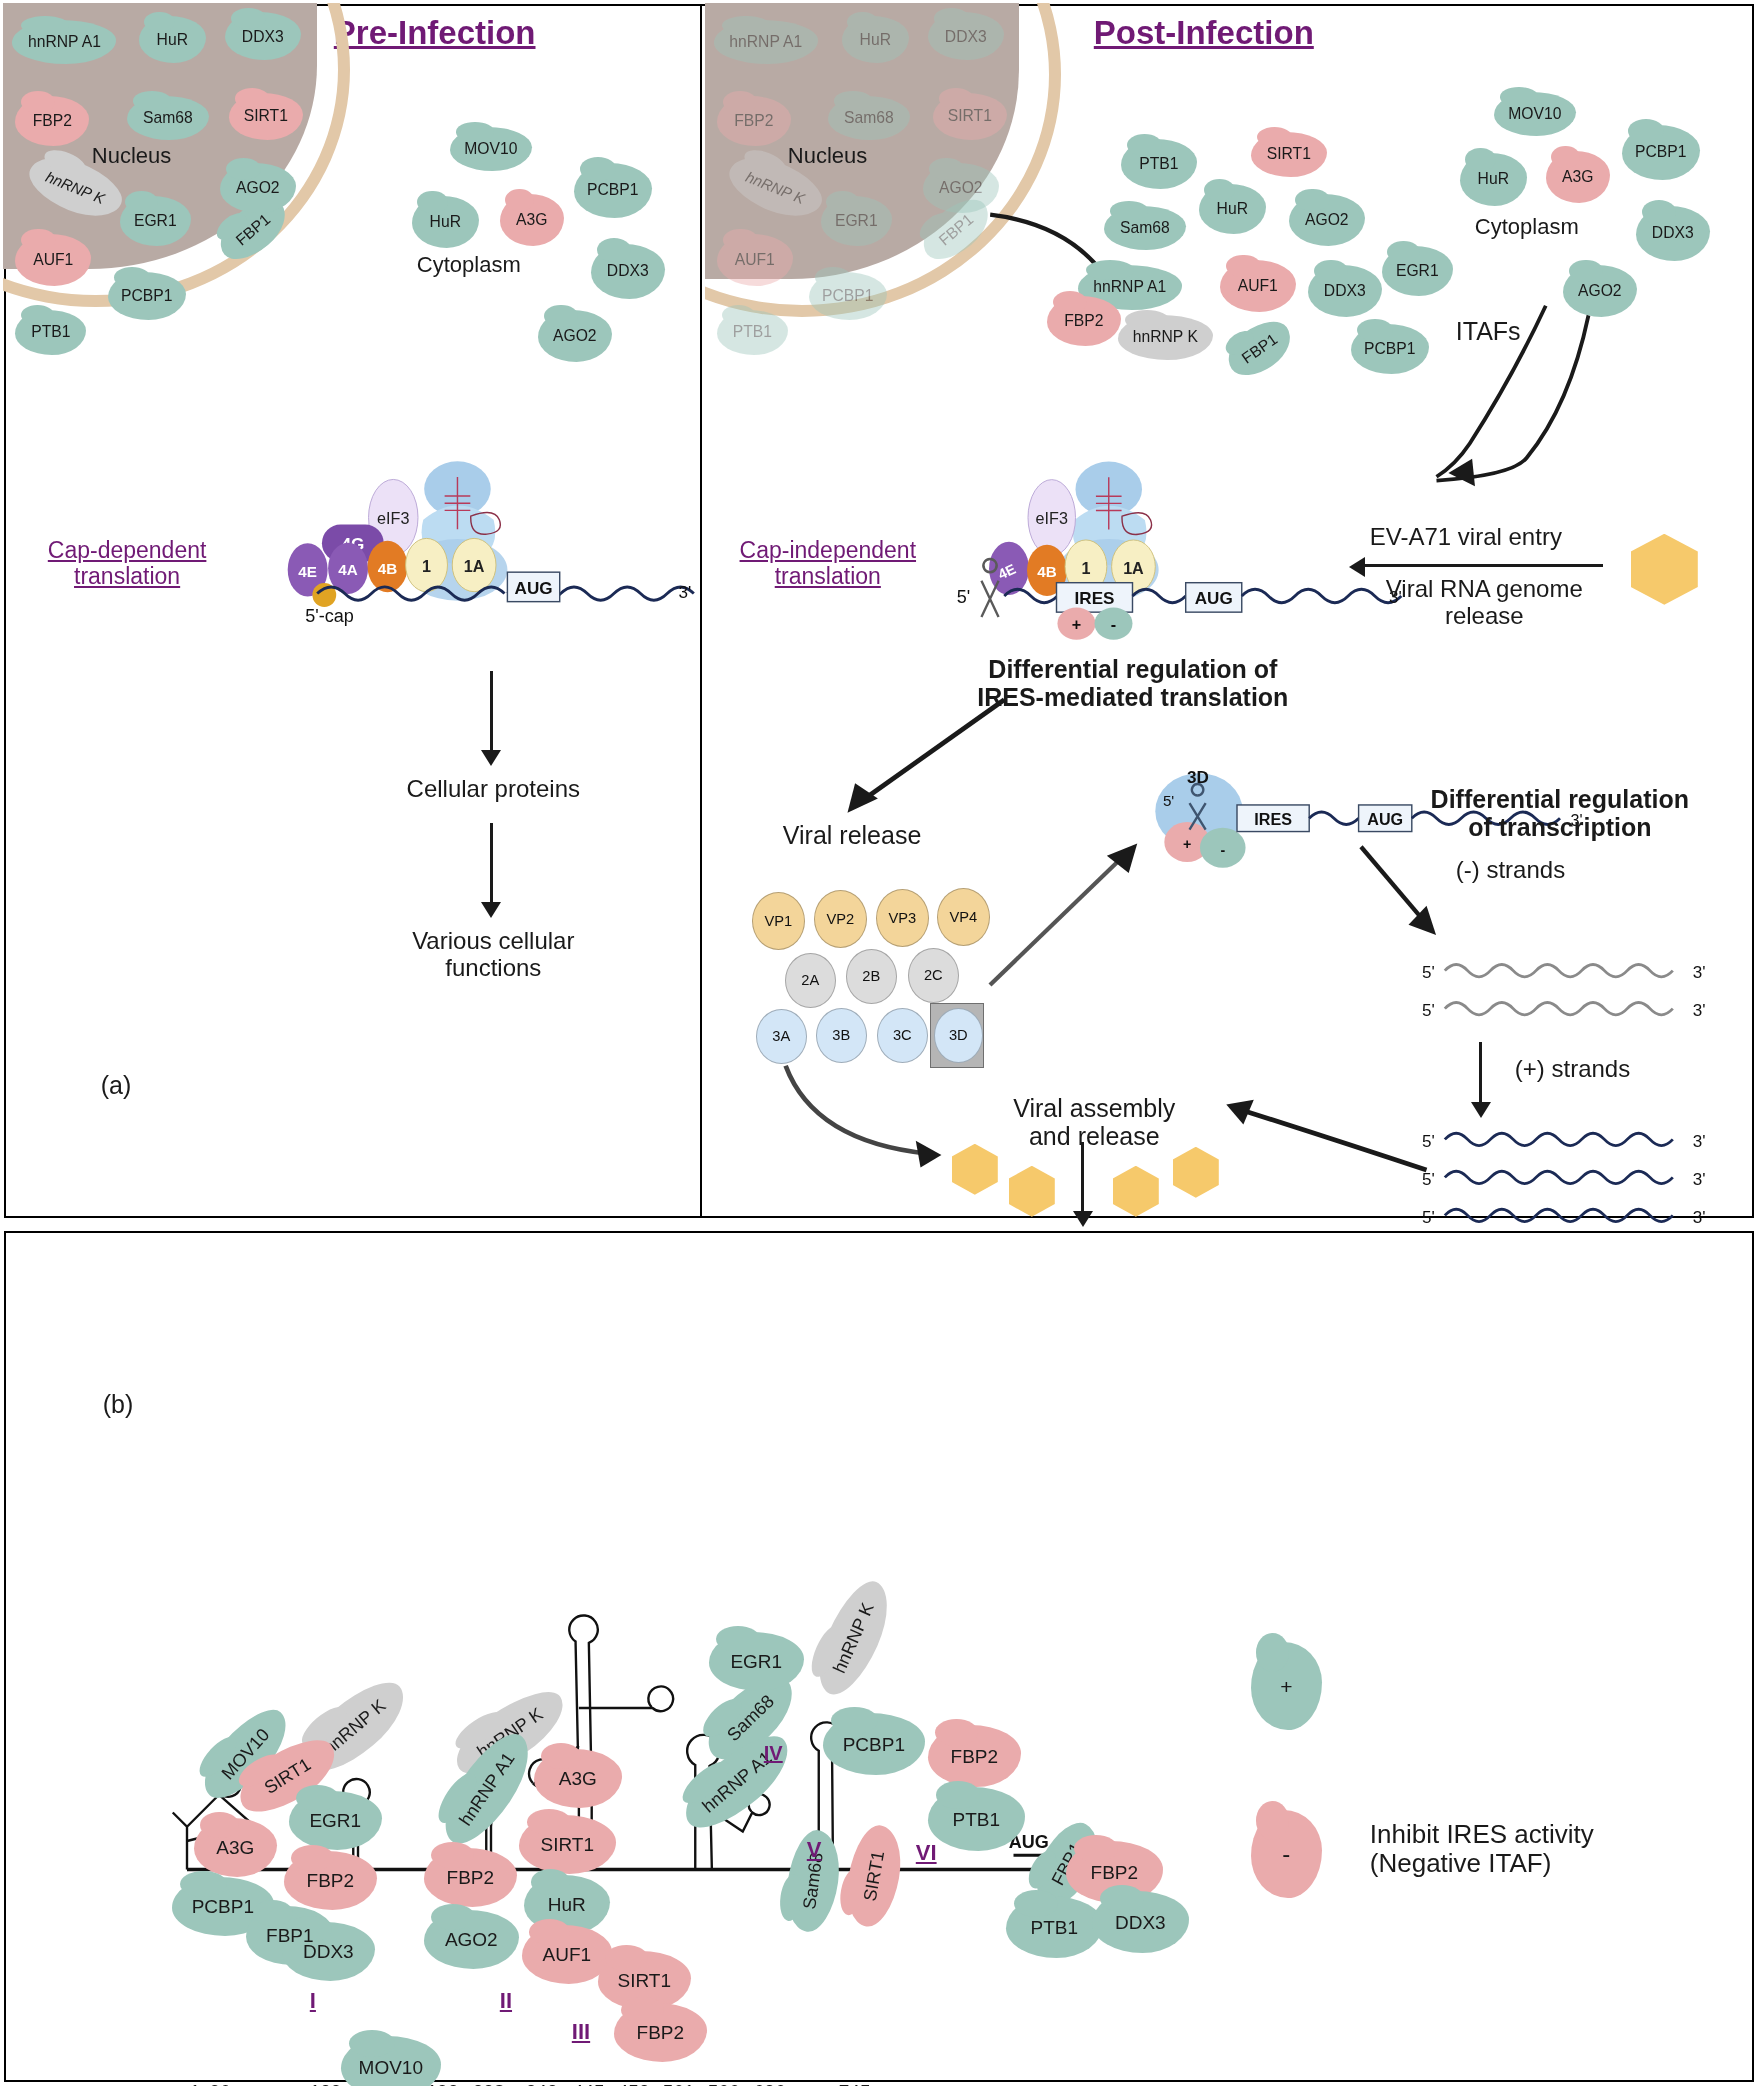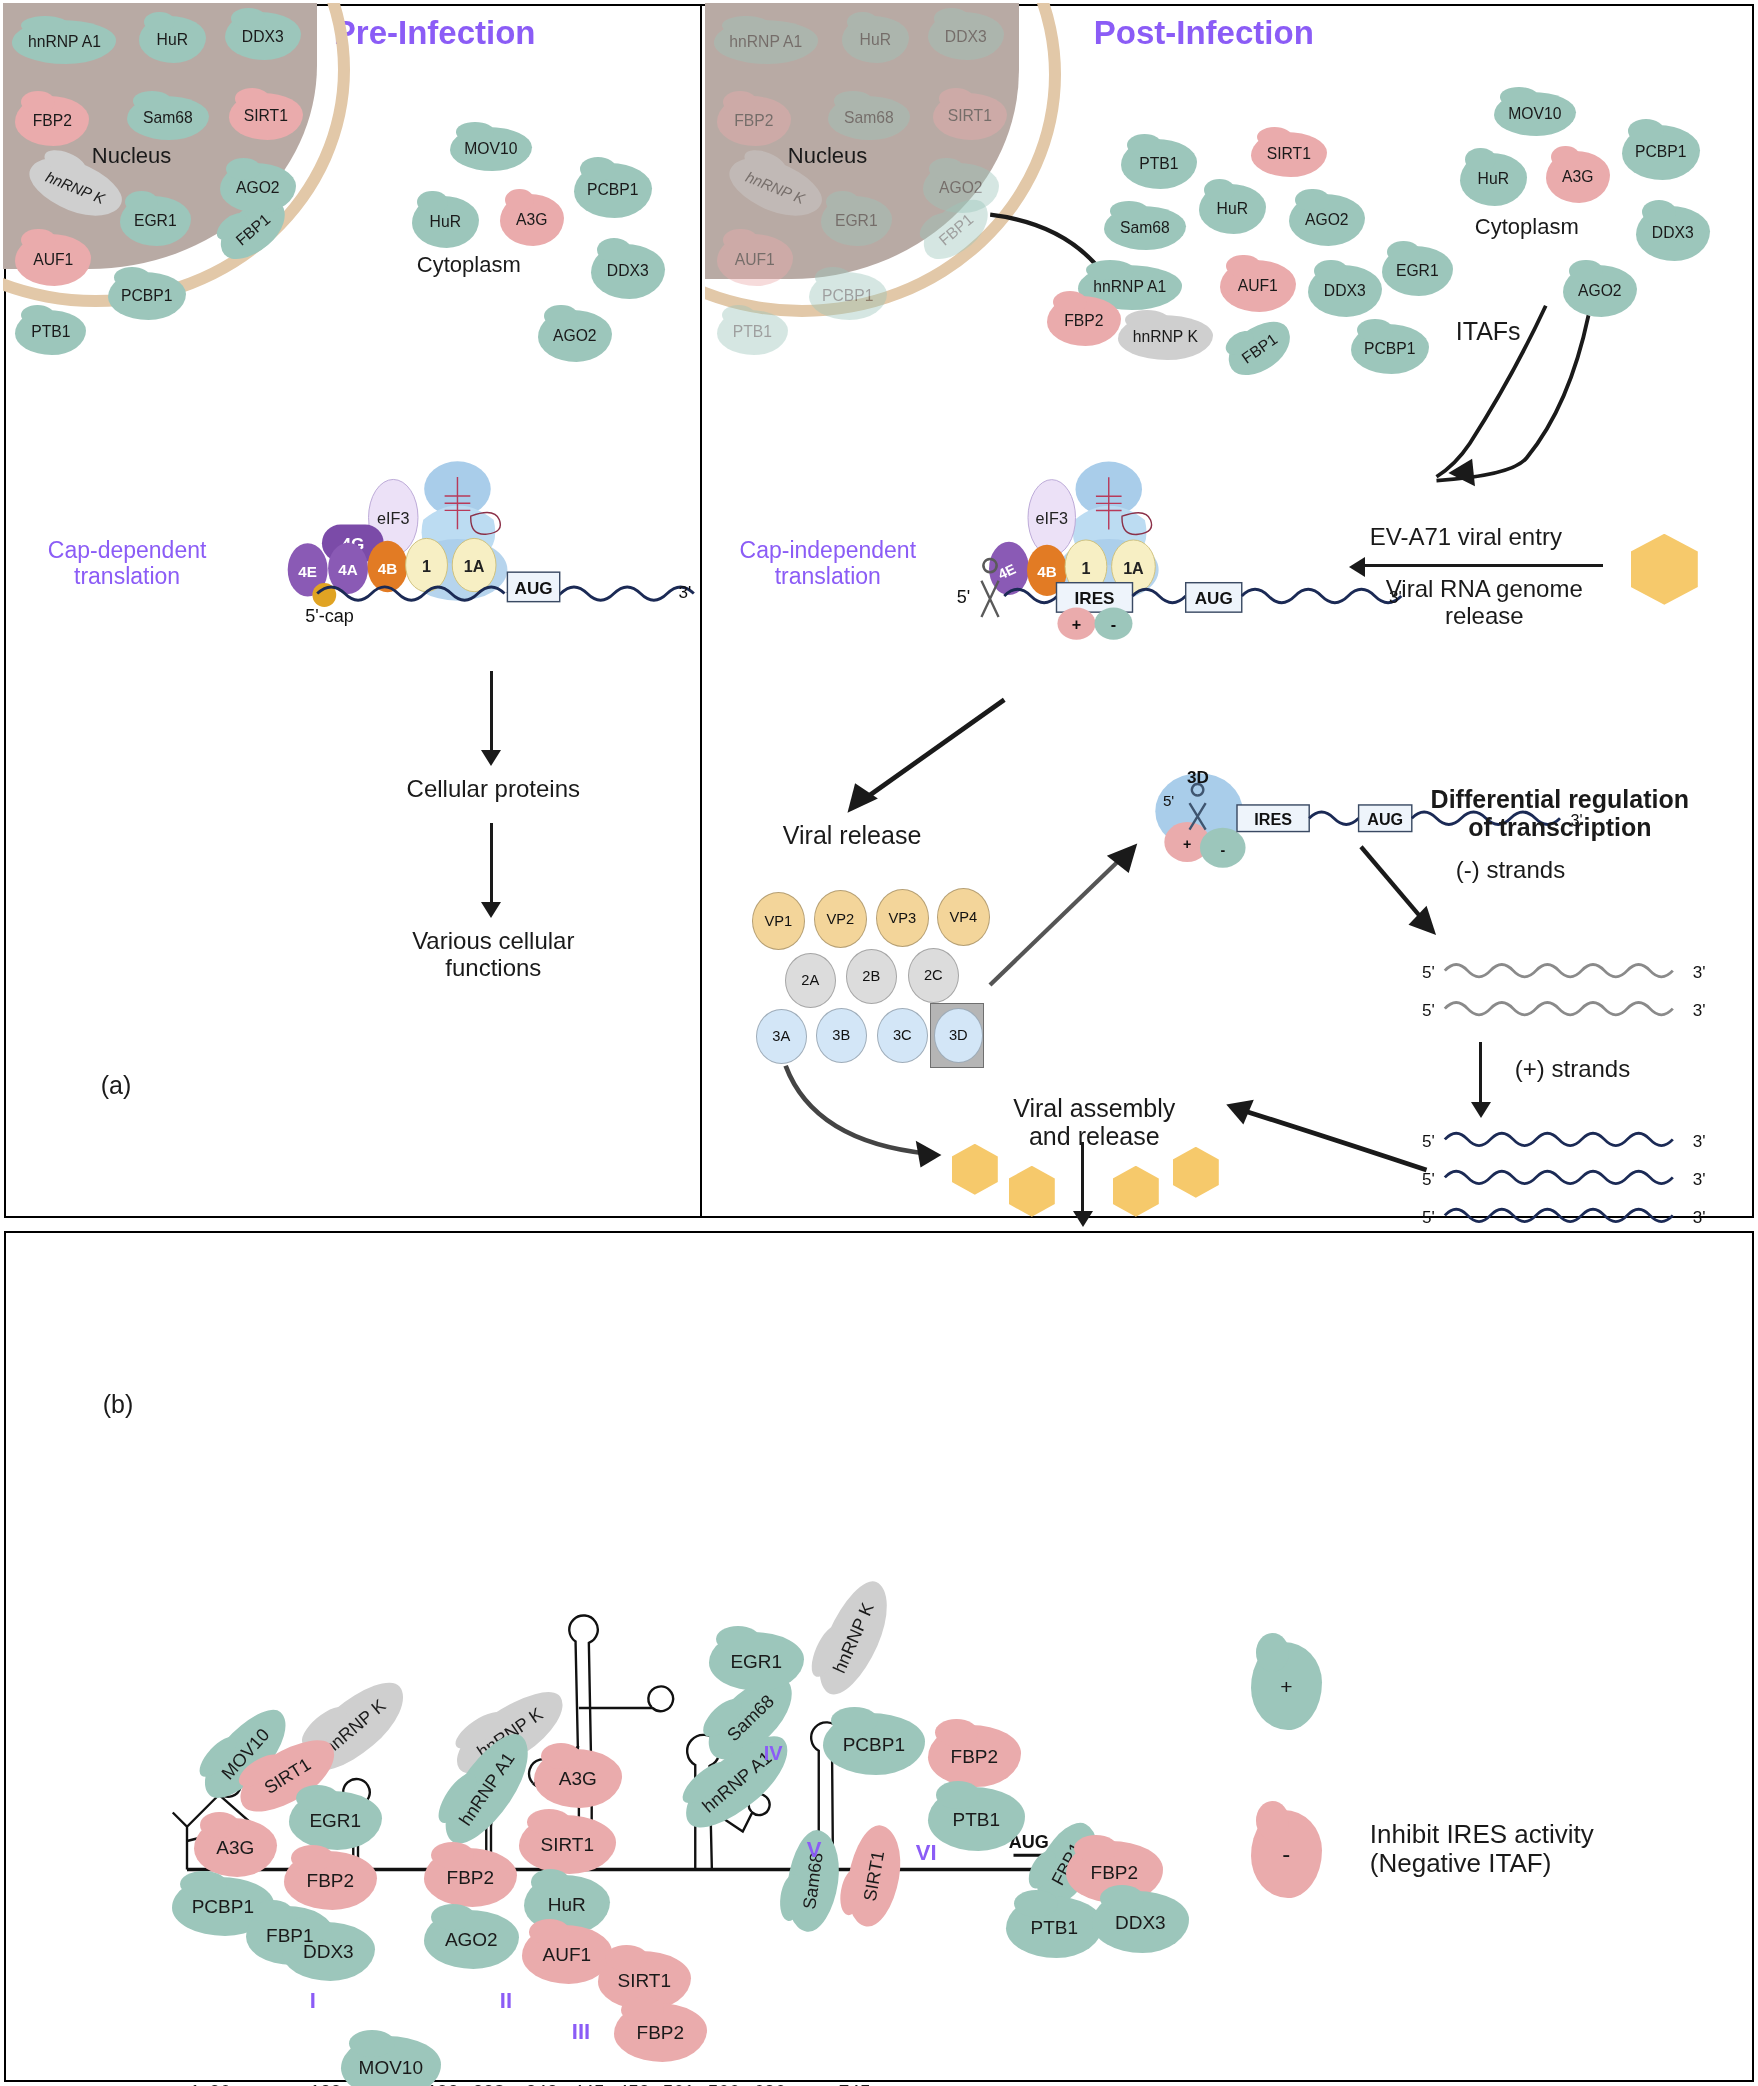--- a/index.html
+++ b/index.html
@@ -24,21 +24,21 @@
   .blob::before{content:"";position:absolute;left:0;top:0;right:0;bottom:0;z-index:1;
         border-radius:46% 54% 48% 52% / 52% 46% 54% 48%;}
   .blob::after{content:"";position:absolute;left:8%;top:-10%;width:46%;height:44%;z-index:2;
         border-radius:50%;}
   .g::before{background:#9cc6bb;} .g::after{background:#9cc6bb;}
   .p::before{background:#eaabac;} .p::after{background:#eaabac;}
   .s::before{background:#cfcfcf;} .s::after{background:#cfcfcf;}
   .faded{opacity:.42;}
 
   .txt{position:absolute;color:#1a1a1a;font-family:"Liberation Sans",sans-serif;line-height:1.12;}
-  .red-t{color:#8b5cf6;font-weight:bold;}
+  .red-t{color:#701a75;font-weight:bold;text-decoration:underline;}
   .bold{font-weight:bold;}
   .ctr{text-align:center;}
 
   
   .arw{position:absolute;background:#1a1a1a;}
   .arw-h{height:3.3px;}
   .arw-v{width:3.3px;}
   .ah{position:absolute;width:0;height:0;}
   .ah-down{border-left:10.5px solid transparent;border-right:10.5px solid transparent;border-top:16px solid #1a1a1a;}
   .ah-left{border-top:10.5px solid transparent;border-bottom:10.5px solid transparent;border-right:16px solid #1a1a1a;}
@@ -340,20 +340,24 @@
 
     <div class="txt" style="left:1364px;top:518px;font-size:24px;">EV-A71 viral entry</div>
     <div class="txt ctr" style="left:1355px;top:570px;width:247px;font-size:24px;">
       <span>Viral RNA genome</span><br>
       <span>release</span>
     </div>
     <div class="arw arw-h" style="left:1359px;top:558px;width:238px;"></div>
     <div class="ah ah-left" style="left:1343px;top:551px;"></div>
     <div class="virion" style="left:1625px;top:528px;width:67px;height:71px;"></div>
 
+    <div class="txt bold ctr" style="left:932px;top:649px;width:390px;font-size:25px;">
+      <span>Differential regulation of</span><br>
+      <span>IRES-mediated translation</span>
+    </div>
 
     <svg style="left:808px;top:689px;width:200px;height:133px;" viewBox="0 0 420 280">
       <path d="M400 10 L90 230" fill="none" stroke="#1a1a1a" stroke-width="10"></path>
       <path d="M70 248 l16 -62 l48 32 z" fill="#1a1a1a"></path>
     </svg>
 
     <div class="txt" style="left:777px;top:815px;font-size:25px;">Viral release</div>
 
     <div class="vcirc vp" style="left:746px;top:886px;width:51px;height:56px;">
         <span>VP1</span>

